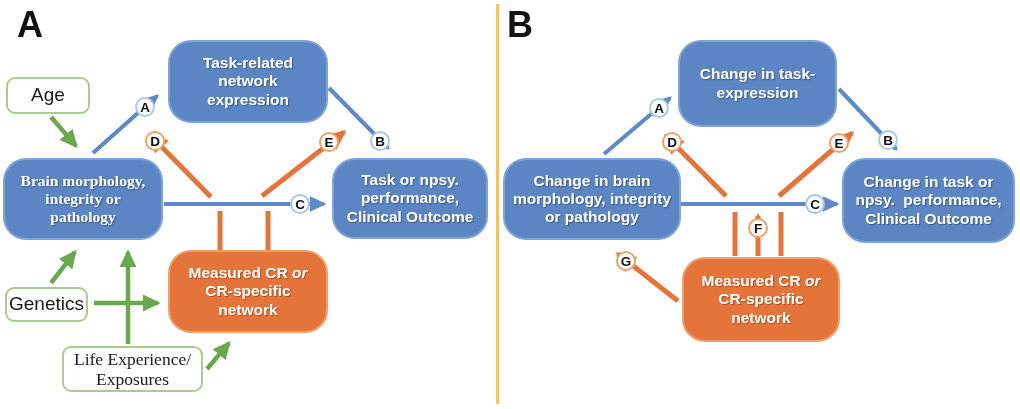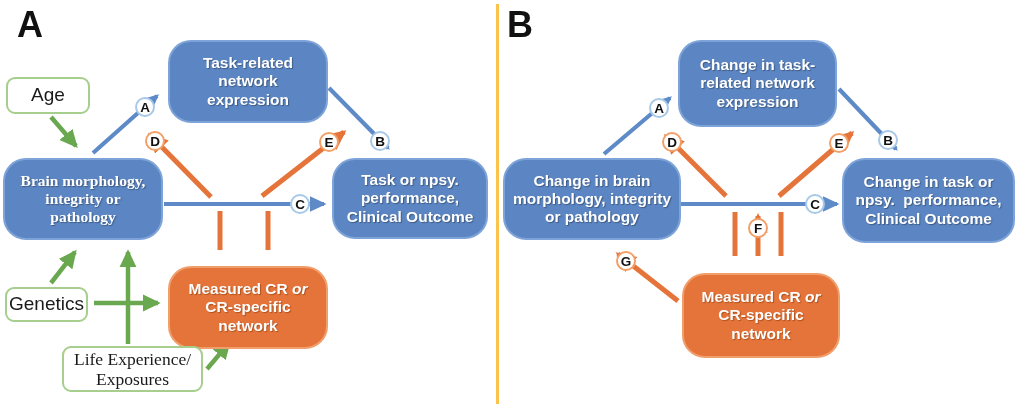--- a/index.html
+++ b/index.html
@@ -19,21 +19,20 @@
   .box .line{white-space:pre;line-height:1.17;}
   .blue-box{
     background:#5b86c3;border:2px solid #7da3d8;color:#fff;
     font-weight:bold;font-size:15.5px;
     text-shadow:1px 1px 1px rgba(40,55,80,0.55);
   }
   .orange-box{
     background:#e5743a;border:2px solid #f09e6c;color:#fff;
     font-weight:bold;font-size:15.5px;
     text-shadow:1px 1px 1px rgba(130,55,10,0.55);
-    margin-top:16px;
   }
   .green-box{
     background:#ffffff;border:2px solid #a6ce8c;border-radius:9px;
     color:#1a1a1a;font-size:19px;font-weight:normal;
   }
   .green-box.small-text{font-size:17.5px;}
   .it{font-style:italic;}
   .circ{
     position:absolute;width:20px;height:20px;border-radius:50%;
     background:#fff;box-sizing:border-box;border:2px solid;
@@ -131,21 +130,20 @@
     <div class="line">Age</div>
   </div>
 
   <div class="box green-box small-text" style="left:62px;top:346px;width:141px;height:46px;font-family:Liberation Serif, serif;">
     <div class="line">Life Experience/</div>
     <div class="line">Exposures</div>
   </div>
 
   <div class="box blue-box" style="left:678px;top:40px;width:159px;height:87px;">
     <div class="line">Change in task-</div>
-    <div class="line">related network</div>
     <div class="line">expression</div>
   </div>
 
   <div class="box blue-box" style="left:503px;top:158px;width:178px;height:82px;">
     <div class="line">Change in brain</div>
     <div class="line">morphology, integrity</div>
     <div class="line">or pathology</div>
   </div>
 
   <div class="box blue-box" style="left:842px;top:158px;width:173px;height:85px;">

